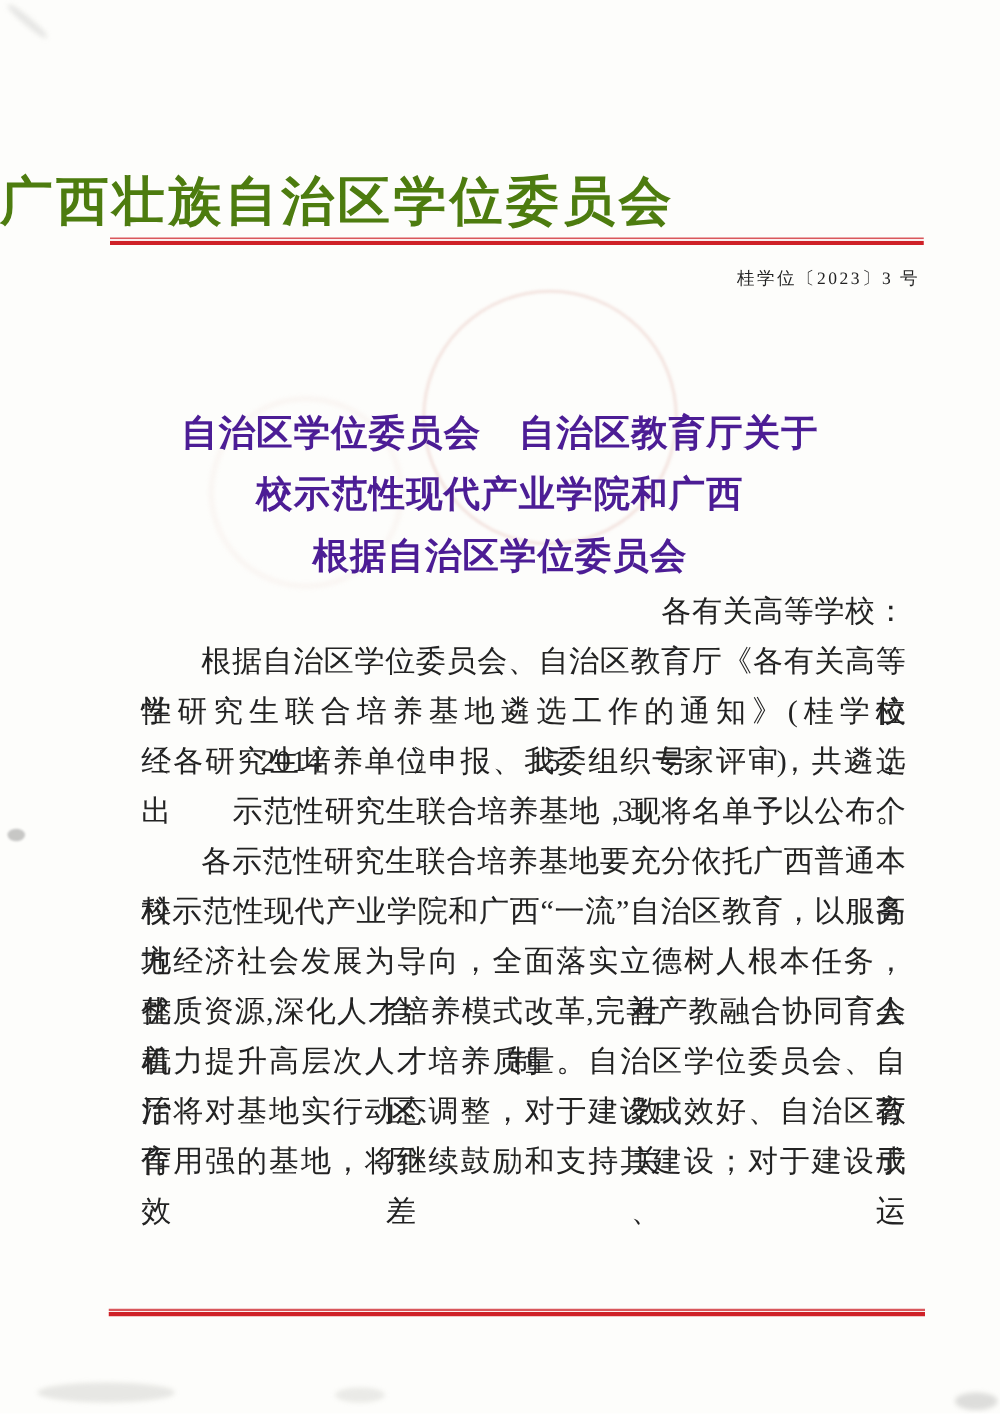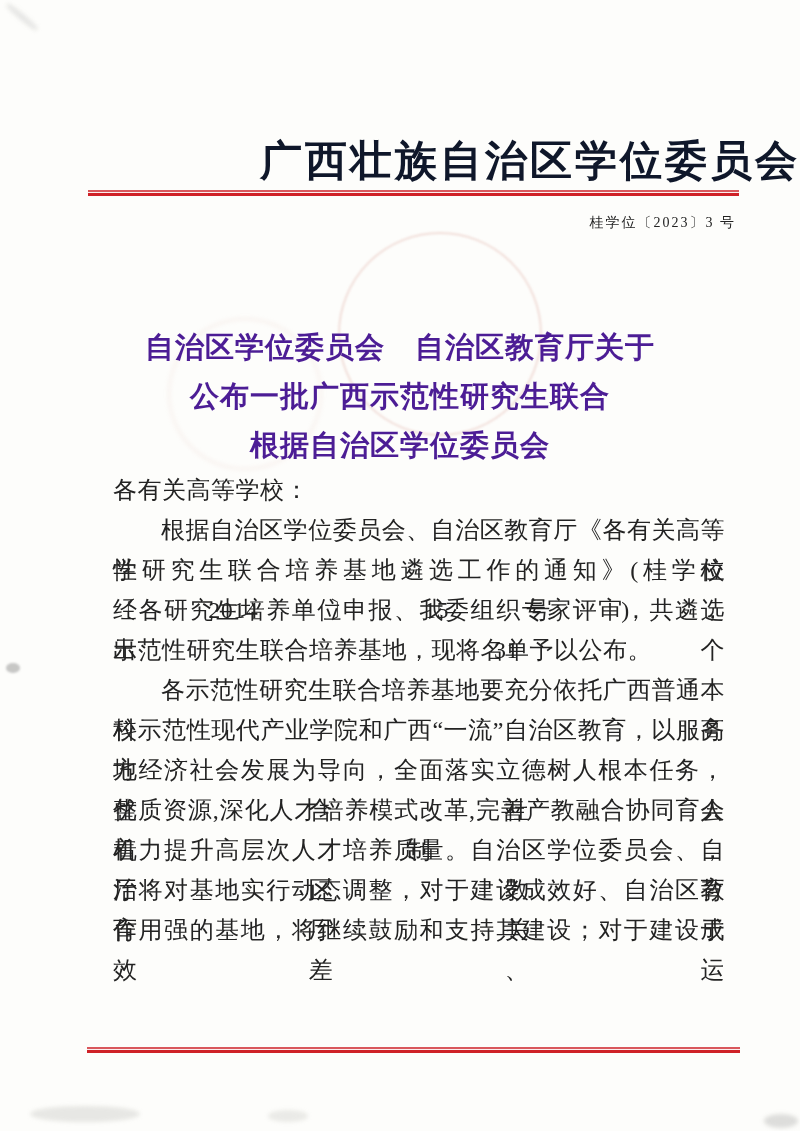--- a/index.html
+++ b/index.html
@@ -19,24 +19,24 @@
     inset: 0;
     background: #fdfdfb;
   }
 
   
   .letterhead {
     position: absolute;
     top: 133px;
     left: 0;
     width: 100%;
-    text-align: right;
+    text-align: left;
     font-size: 42px;
     font-weight: bold;
-    color: #0f172a;
+    color: #4d7c0f;
     letter-spacing: 3px;
     white-space: nowrap;
   }
   .red-rule {
     position: absolute;
     left: 88px;
     width: 651px;
     height: 6px;
     background: linear-gradient(
       to bottom,
@@ -80,20 +80,21 @@
     top: 470px;
     width: 612px;
     font-size: 24px;
     color: #232323;
     letter-spacing: 0.5px;
   }
   .doc-body .line {
     height: 40px;
     line-height: 40px;
     white-space: nowrap;
+    text-align: right;
   }
   .doc-body .line.justify {
     white-space: normal;
     text-align: justify;
     text-align-last: justify;
   }
   .doc-body .line.indent { text-indent: 2em; }
 
   
   .stamp-ghost {
@@ -131,21 +132,21 @@
   <div class="stamp-ghost s2"></div>
 
   <div class="letterhead">广西壮族自治区学位委员会</div>
 
   <div class="red-rule top"></div>
 
   <div class="doc-number">桂学位〔2023〕3 号</div>
 
   <div class="doc-title">
     <div>自治区学位委员会　自治区教育厅关于</div>
-    <div>公布一批广西示范性研究生联合</div>
+    <div>校示范性现代产业学院和广西</div>
     <div>根据自治区学位委员会</div>
   </div>
 
   <div class="doc-body">
     <div class="line">各有关高等学校：</div>
     <div class="line justify indent">根据自治区学位委员会、自治区教育厅《各有关高等学校</div>
     <div class="line justify">性研究生联合培养基地遴选工作的通知》(桂学位〔2014〕15 号)，</div>
     <div class="line justify">经各研究生培养单位申报、我委组织专家评审，共遴选出 31 个</div>
     <div class="line">示范性研究生联合培养基地，现将名单予以公布。</div>
     <div class="line justify indent">各示范性研究生联合培养基地要充分依托广西普通本科高</div>

